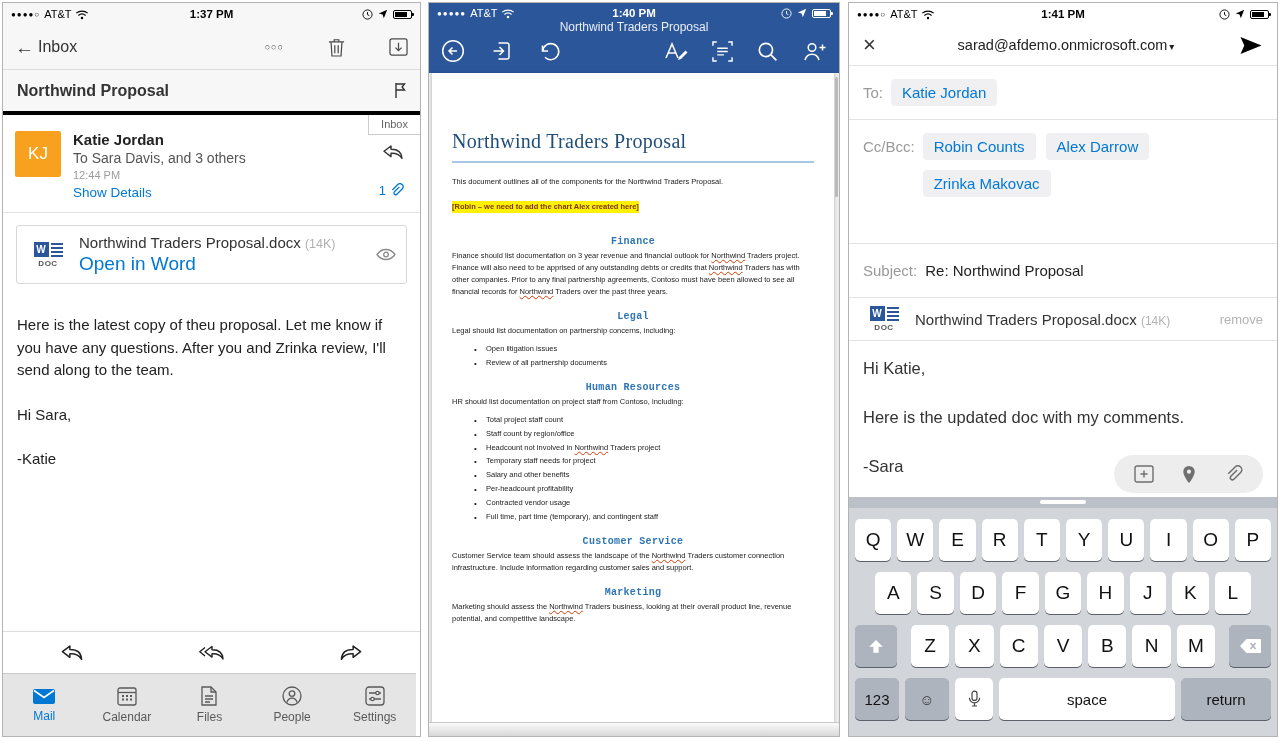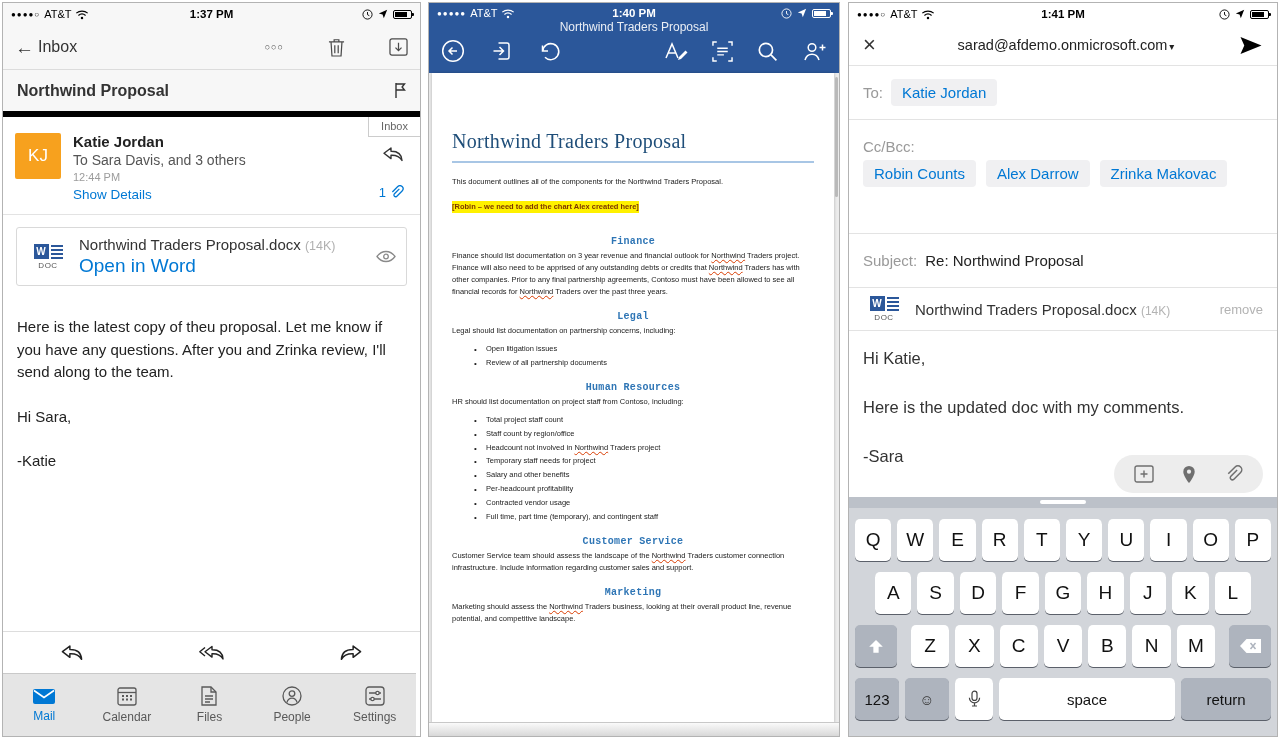--- a/index.html
+++ b/index.html
@@ -23,42 +23,42 @@
   .icon svg{display:block;}
 
   
   #screen-left .statusbar{background:#f7f7f7;}
   .l-nav{height:44px;background:#f7f7f7;display:flex;align-items:center;padding:0 12px;border-bottom:1px solid #dcdcdc;}
   .l-back{display:flex;align-items:center;gap:4px;font-size:16px;color:#333;cursor:default;}
   .l-back .arrow{font-size:19px;line-height:1;}
   .l-nav-icons{margin-left:auto;display:flex;align-items:center;gap:44px;color:#4a4a4a;}
   .l-more{font-size:9px;letter-spacing:1px;color:#4a4a4a;}
   .l-subject{height:41px;background:#f7f7f7;display:flex;align-items:center;padding:0 14px;
-    border-bottom:6px solid #000000;font-size:16px;font-weight:bold;color:#333;}
+    border-bottom:4px solid #000000;font-size:16px;font-weight:bold;color:#333;}
   .l-subject .flag{margin-left:auto;color:#333;}
   .l-card{position:relative;display:flex;padding:16px 12px 12px;border-bottom:1px solid #e3e3e3;background:#fff;}
   .inbox-tag{position:absolute;top:0;right:0;padding:3px 12px 4px;font-size:11px;color:#666;
     border-left:1px solid #ccc;border-bottom:1px solid #ccc;background:#fff;}
   .avatar{width:46px;height:46px;border-radius:2px;background:#f7a11e;color:#fff;font-size:17px;
     display:flex;align-items:center;justify-content:center;margin-right:12px;flex:none;}
   .l-card-mid{flex:1;min-width:0;}
   .l-sender{font-size:15px;font-weight:bold;color:#222;margin-bottom:2px;}
   .l-recips{font-size:14px;color:#555;margin-bottom:3px;}
   .l-time{font-size:11px;color:#9c9c9c;margin-bottom:4px;}
   .l-details{font-size:13.5px;color:#0078d4;}
   .l-card-right{display:flex;flex-direction:column;align-items:flex-end;justify-content:space-between;padding:14px 4px 2px 0;}
   .att-count{display:flex;align-items:center;gap:3px;color:#0078d4;font-size:13px;}
   .l-attach{margin:12px 13px;border:1px solid #d9d9d9;border-radius:3px;padding:8px 10px;display:flex;align-items:center;background:#fff;}
   .word-tile{width:42px;flex:none;display:flex;flex-direction:column;align-items:center;margin-right:10px;}
   .wt-top{display:flex;gap:2px;}
   .wt-w{width:15px;height:15px;background:#2b579a;color:#fff;font-size:10px;font-weight:bold;
     display:flex;align-items:center;justify-content:center;}
   .wt-lines{display:flex;flex-direction:column;gap:2px;padding-top:1px;}
   .wt-lines i{width:12px;height:2px;background:#2b579a;display:block;}
-  .wt-sub{font-size:8px;font-weight:normal;color:#555;letter-spacing:.5px;margin-top:2px;}
+  .wt-sub{font-size:8px;font-weight:bold;color:#555;letter-spacing:.5px;margin-top:2px;}
   .l-attach-mid{flex:1;min-width:0;}
   .l-attach-name{font-size:15px;color:#333;white-space:nowrap;}
   .l-attach-size{font-size:12.5px;color:#b0b0b0;}
   .l-attach-open{font-size:19px;color:#0078d4;margin-top:2px;}
   .l-attach .eye{color:#8a8a8a;margin-left:8px;}
   .l-body{padding:18px 14px;font-size:15px;line-height:1.5;color:#222;}
   .l-body p{margin:0 0 22px;}
   .l-replybar{position:absolute;left:0;right:0;bottom:62px;height:42px;border-top:1px solid #ddd;
     display:flex;align-items:center;justify-content:space-around;color:#333;background:#fff;}
   .l-tabbar{position:absolute;left:0;right:4px;bottom:0;height:62px;border-top:1px solid #c9c9c9;
@@ -97,21 +97,21 @@
   
   .r-header{height:40px;display:flex;align-items:center;padding:0 14px;border-bottom:1px solid #e3e3e3;}
   .r-close{font-size:22px;color:#333;line-height:1;width:30px;}
   .r-account{flex:1;text-align:center;font-size:14.5px;color:#222;}
   .r-caret{font-size:10px;color:#222;margin-left:2px;}
   .r-send{color:#000;}
   .r-row{display:flex;align-items:flex-start;padding:13px 14px;border-bottom:1px solid #e3e3e3;font-size:15px;}
   .r-label{color:#999;margin-right:8px;line-height:27px;flex:none;}
   .chips{display:flex;gap:10px;flex-wrap:wrap;}
   .chip{background:#f0f0f2;border-radius:4px;padding:4px 11px;color:#0078d4;font-size:15px;line-height:19px;}
-  .r-cc{padding-bottom:46px;flex-direction:column;}
+  .r-cc{padding-bottom:46px;}
   .r-subject-val{color:#222;line-height:27px;}
   .r-attach{align-items:center;padding:8px 14px;}
   .r-attach-name{font-size:15px;color:#333;}
   .r-attach-size{font-size:12px;color:#b3b3b3;}
   .r-remove{margin-left:auto;font-size:13px;color:#b3b3b3;}
   .r-body{padding:16px 14px;font-size:16.5px;color:#333;line-height:1.4;}
   .r-body p{margin:0 0 26px;}
   .r-sig a{color:#0563c1;text-decoration:underline;font-weight:bold;}
   .r-pill{position:absolute;right:14px;top:452px;height:38px;background:#ededed;border-radius:19px;
     display:flex;align-items:center;gap:28px;padding:0 20px;color:#6f6f6f;}

